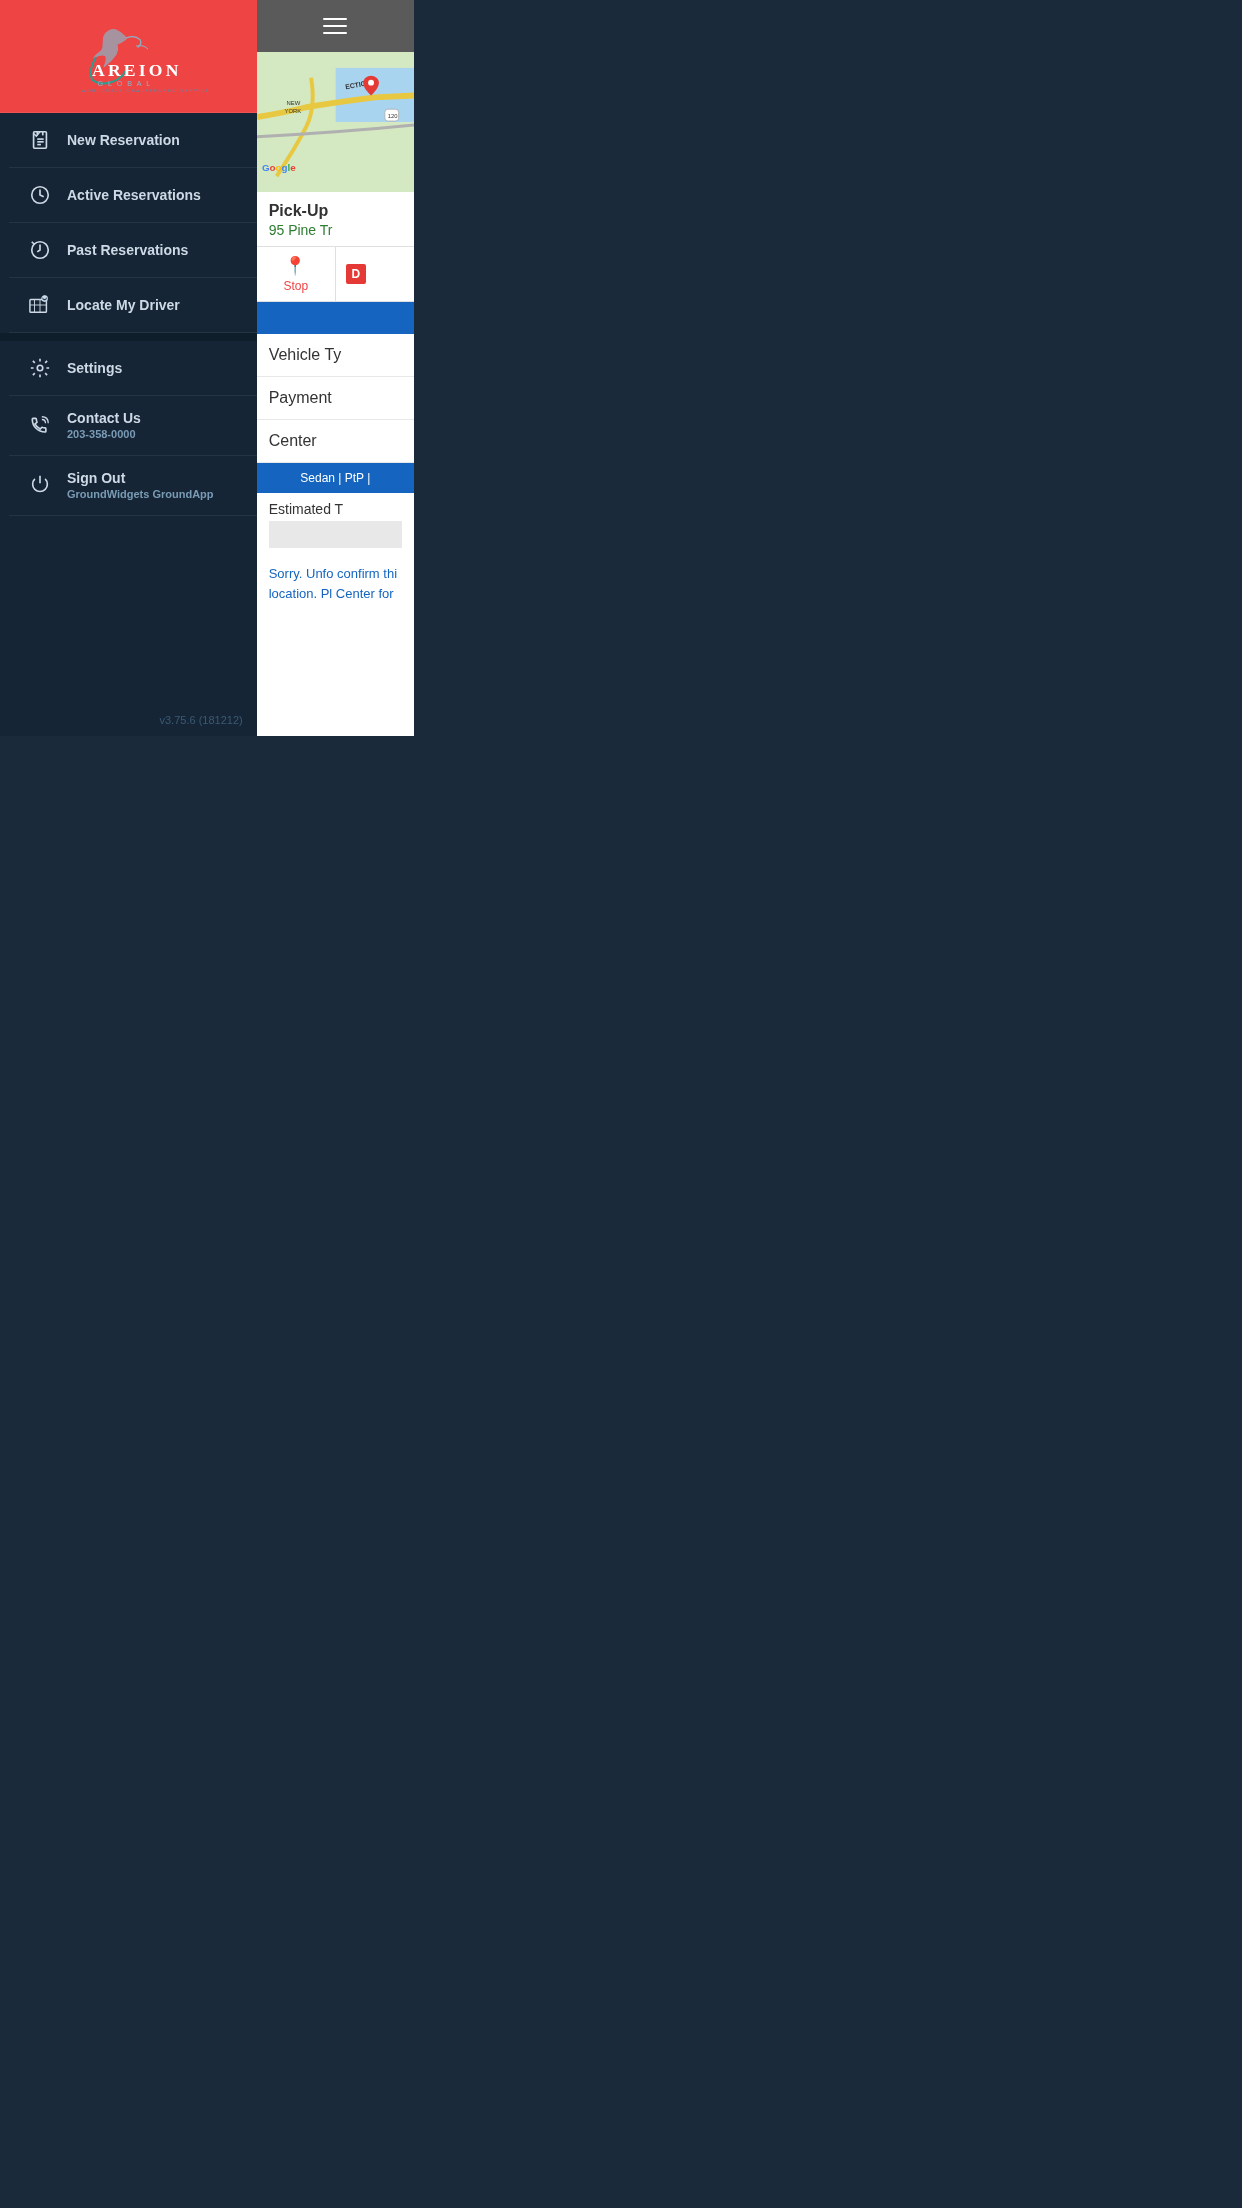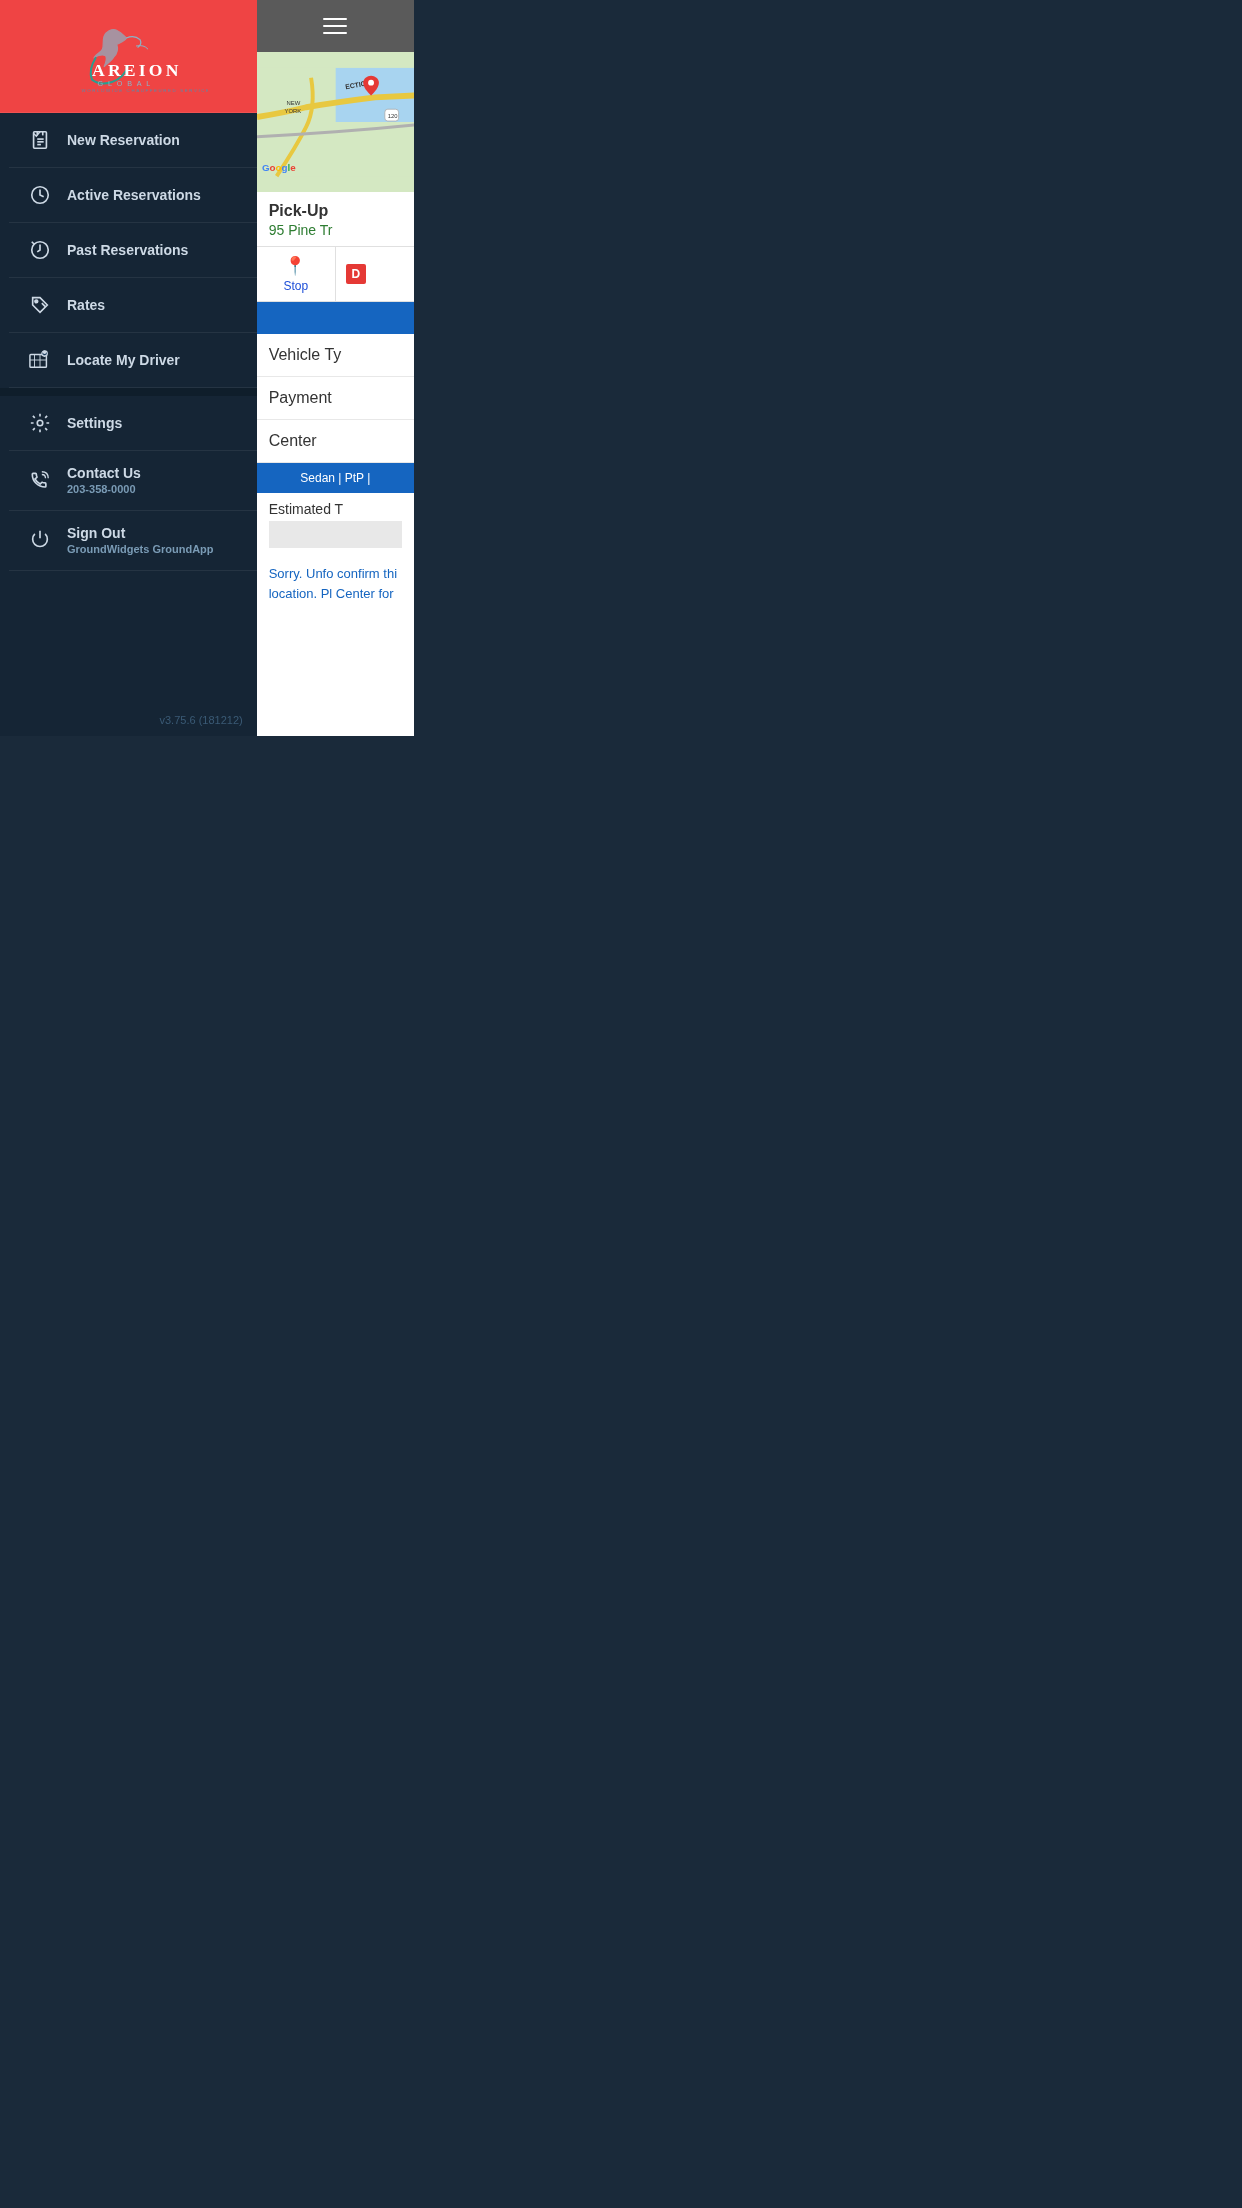--- a/index.html
+++ b/index.html
@@ -198,21 +198,21 @@
       border-right: none;
     }
 
     .stop-icon {
       font-size: 18px;
       margin-bottom: 2px;
     }
 
     .stop-text {
       font-size: 12px;
-      color: #1d4ed8;
+      color: #ef4444;
     }
 
     .destination-cell {
       flex: 1;
       padding: 8px 10px;
       display: flex;
       align-items: center;
     }
 
     .dest-marker {
@@ -347,32 +347,20 @@
           <circle cx="12" cy="12" r="9"></circle>
           <polyline points="12,6 12,12 9,14"></polyline>
           <path d="M3,3 L6,6" stroke="currentColor"></path>
         </svg>
       </span>
       <span class="nav-label">
         <span class="main-label">Past Reservations</span>
       </span>
     </div>
 
-    <div class="nav-item">
-      <span class="nav-icon">
-        <svg width="22" height="22" viewBox="0 0 24 24" fill="none" stroke="currentColor" stroke-width="1.8">
-          <path d="M20,12 L12,4 L4,4 L4,12 L12,20 Z"></path>
-          <circle cx="8" cy="8" r="1.5" fill="currentColor"></circle>
-          <line x1="14" y1="10" x2="18" y2="14" stroke="currentColor"></line>
-        </svg>
-      </span>
-      <span class="nav-label">
-        <span class="main-label">Rates</span>
-      </span>
-    </div>
 
     <div class="nav-item">
       <span class="nav-icon">
         <svg width="24" height="22" viewBox="0 0 26 24" fill="none" stroke="currentColor" stroke-width="1.6">
 
           <rect x="2" y="6" width="18" height="14" rx="1" stroke="currentColor"></rect>
           <path d="M7,6 L7,20" stroke="currentColor" stroke-width="1"></path>
           <path d="M13,6 L13,20" stroke="currentColor" stroke-width="1"></path>
           <path d="M2,12 L20,12" stroke="currentColor" stroke-width="1"></path>
 

